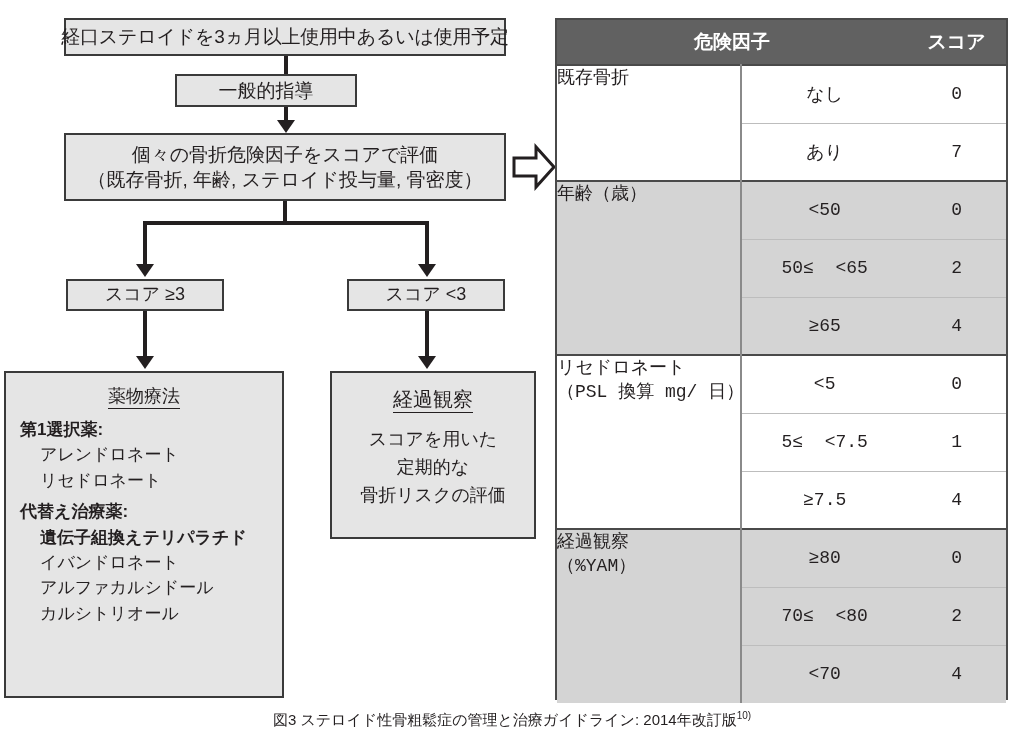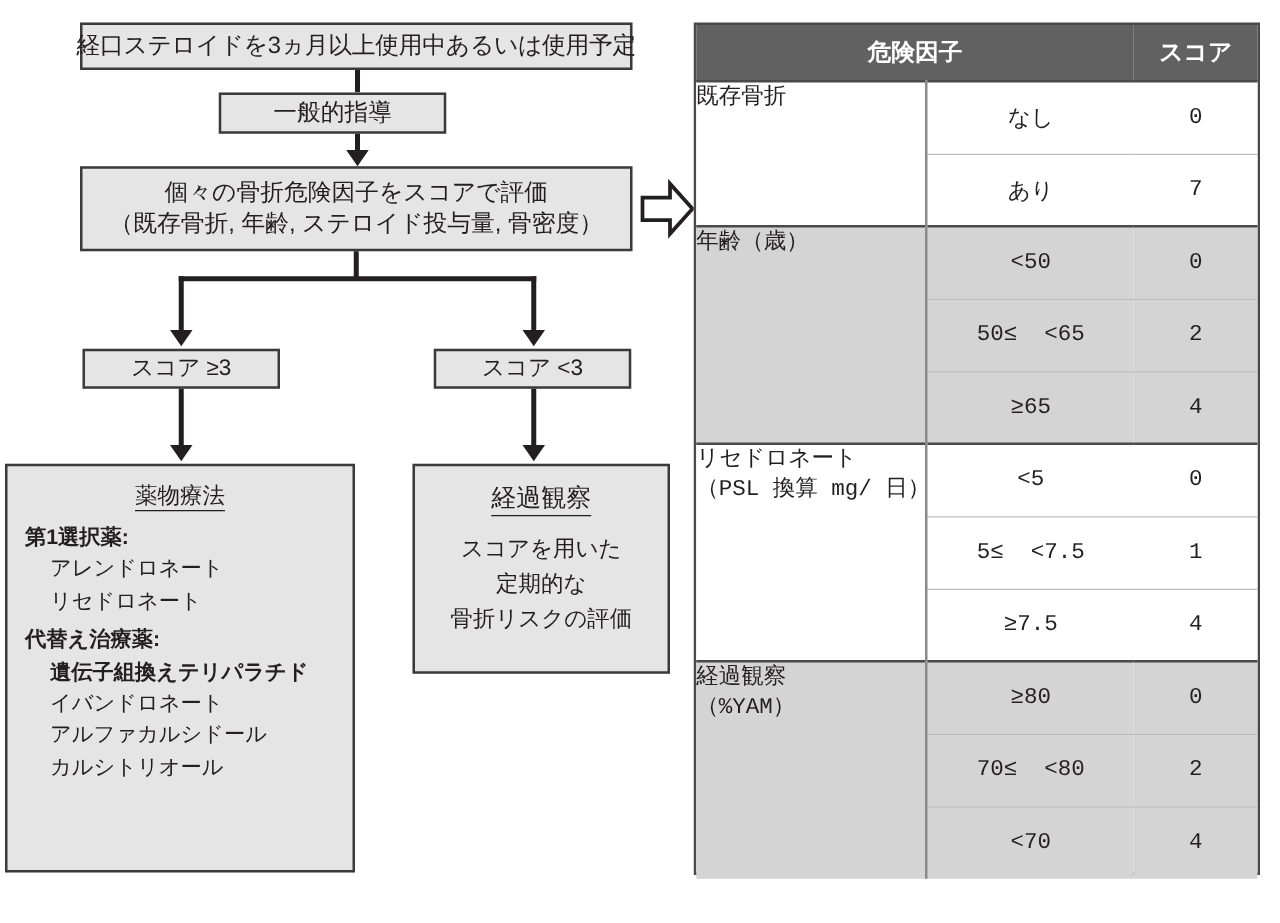--- a/index.html
+++ b/index.html
@@ -262,14 +262,17 @@
           <td class="val">2</td>
         </tr>
         <tr class="shade">
           <td class="crit nowrapc">&lt;70</td>
           <td class="val">4</td>
         </tr>
       </tbody>
     </table>
   </div>
 
+  <div id="caption">
+    <span>図3 ステロイド性骨粗鬆症の管理と治療ガイドライン: 2014年改訂版</span><sup>10)</sup>
+  </div>
 
 </div>
 
 </body></html>

